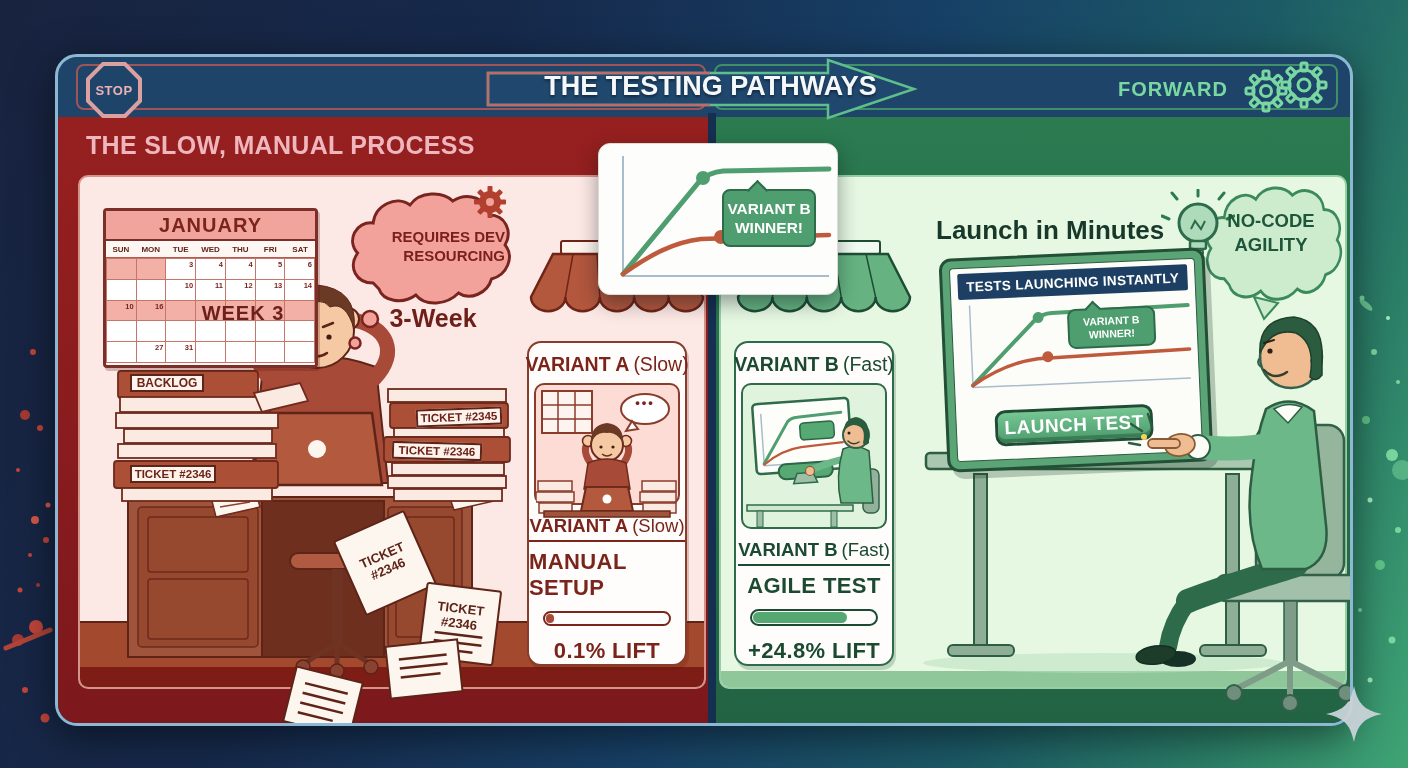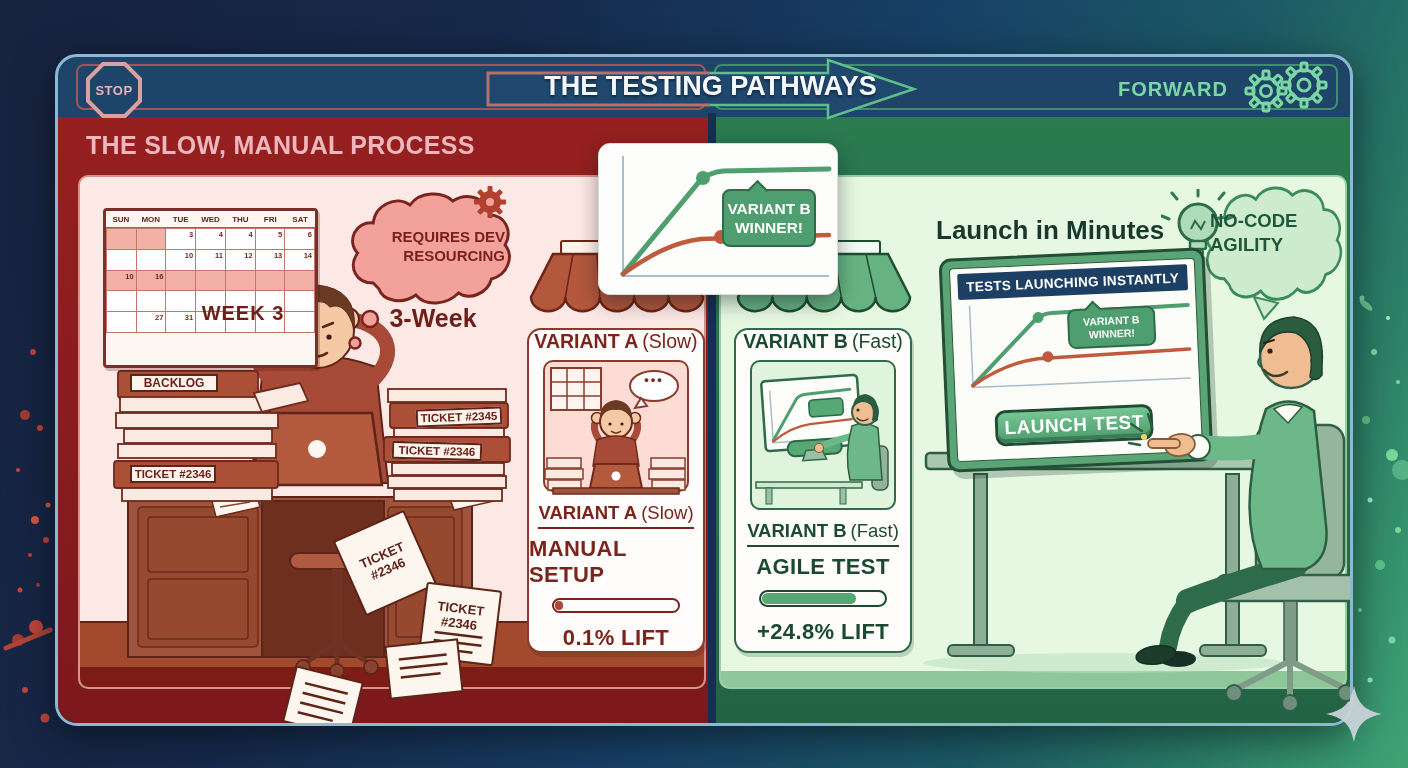--- a/index.html
+++ b/index.html
@@ -52,22 +52,22 @@
  justify-content:center;font-size:20px;font-weight:800;color:#6e1f1a;letter-spacing:1px}
 
 .cloud-text{position:absolute;left:297px;top:170px;width:150px;z-index:22;text-align:right;
  font-size:15px;font-weight:800;color:#7a1f1c;line-height:19px}
 .setup{position:absolute;left:295px;top:244px;width:160px;z-index:22;text-align:center;
  font-size:25px;font-weight:800;color:#6e1f1a;line-height:35px}
 .tag{position:absolute;z-index:22;background:#fdf3ec;border:2px solid #5e2418;display:flex;align-items:center;
  justify-content:center;font-weight:800;color:#6e2318;white-space:nowrap}
 .note-label{position:absolute;z-index:22;text-align:center;font-weight:800;color:#5e2418;font-size:13px;line-height:15px}
 
-.vcard{position:absolute;top:271px;width:178px;height:325px;z-index:30;background:#fffdfb;border-radius:14px;
- display:flex;flex-direction:column;align-items:center;padding-top:0}
+.vcard{position:absolute;top:284px;width:160px;height:325px;z-index:30;background:#fffdfb;border-radius:14px;
+ display:flex;flex-direction:column;align-items:center;padding-top:10px}
 .vcard-a{left:469px;border:2.5px solid #8a3c2c;color:#7a241c;box-shadow:2px 4px 0 rgba(90,20,10,.2)}
 .vcard-b{left:676px;border:2.5px solid #2e6b4a;color:#1b4a30;box-shadow:2px 4px 0 rgba(15,60,35,.2)}
 .vtitle{font-size:19.5px;white-space:nowrap}
 .vtitle b{font-weight:700}.vtitle span{font-weight:400;margin-left:4px}
 .vimg{position:relative;width:146px;height:150px;border-radius:10px;margin-top:7px}
 .vimg-a{background:#fcdcd5;border:2.5px solid #8a3c2c}
 .vimg-b{background:#e0f4dd;border:2.5px solid #2e6b4a}
 .vdots{position:absolute;left:84px;top:10px;width:50px;text-align:center;font-size:13px;font-weight:800;
  color:#7a241c;letter-spacing:2px}
 .vcap{margin-top:10px;font-size:18.5px;white-space:nowrap;padding-bottom:3px;border-bottom:2.5px solid currentColor}
@@ -96,21 +96,21 @@
 .m-badge{left:115px;top:45px;width:88px;height:40px;font-size:10.5px;line-height:13px}
 .m-badge::before{left:18px;top:-7px;width:10px;height:10px}
 .launch-btn{position:absolute;bottom:13px;left:50%;transform:translateX(-53%);width:158px;height:36px;
  background:linear-gradient(#76c694,#4d9c6d);border:3px solid #1e4d33;border-radius:10px;color:#fff;
  display:flex;align-items:center;justify-content:center;font-size:19px;font-weight:700;letter-spacing:.5px;
  box-shadow:inset 0 -4px 0 rgba(20,60,35,.35);cursor:pointer}
 .hand-svg{position:absolute;left:1040px;top:340px;width:215px;height:95px;z-index:26;pointer-events:none}
 
 .headline{position:absolute;left:878px;top:158px;z-index:22;font-size:26px;font-weight:800;color:#17382a;white-space:nowrap}
 .bulb-svg{position:absolute;left:1103px;top:132px;width:74px;height:84px;z-index:22}
-.rcloud-text{position:absolute;left:1152px;top:152px;width:122px;z-index:22;
+.rcloud-text{position:absolute;left:1152px;top:152px;width:122px;z-index:22;text-align:center;
  font-size:18.5px;font-weight:800;color:#1d5638;line-height:24px}
 .sparkle-svg{position:absolute;left:1322px;top:682px;width:64px;height:64px;z-index:6}
 .bgdecor{position:absolute;inset:0;z-index:0}
 </style>
 </head>
 <body>
 
 <div class="stage">
 
   <svg class="bgdecor" viewBox="0 0 1408 768">
@@ -309,20 +309,21 @@
         <circle cx="1212" cy="294" r="2.6" fill="#2a2018"></circle>
         <path d="M1206,286 l10,-3" stroke="#2a2018" stroke-width="2" stroke-linecap="round"></path>
         <path d="M1206,313 Q1216,324 1229,315" stroke="#33402e" stroke-width="2.5" fill="none" stroke-linecap="round"></path>
       </g>
 
       <use href="#cloudShape" transform="translate(1143,128) scale(0.83,1.02)" fill="#cdeccd" stroke="#3a8a5c" stroke-width="3"></use>
       <path d="M1196,240 l10,22 l14,-16 z" fill="#cdeccd" stroke="#3a8a5c" stroke-width="2"></path>
     </svg>
 
     <div class="cal">
+      <div class="cal-month">JANUARY</div>
       <div class="cal-days">
         <span>SUN</span>
         <span>MON</span>
         <span>TUE</span>
         <span>WED</span>
         <span>THU</span>
         <span>FRI</span>
         <span>SAT</span>
       </div>
       <div class="cal-grid">
@@ -362,21 +363,21 @@
           <div class="cc"></div>
           <div class="cc"></div>
       </div>
       <div class="cal-week">WEEK 3</div>
     </div>
 
     <div class="cloud-text">REQUIRES DEV RESOURCING</div>
     <div class="setup">
       <div>3-Week</div>
     </div>
-    <div class="tag" style="left:72px;top:317px;width:88px;height:18px;font-size:12px">BACKLOG</div>
+    <div class="tag" style="left:72px;top:317px;width:74px;height:18px;font-size:12px">BACKLOG</div>
     <div class="tag" style="left:72px;top:408px;width:86px;height:18px;font-size:11.5px">TICKET #2346</div>
     <div class="tag" style="left:358px;top:351px;width:86px;height:18px;font-size:11.5px;transform:rotate(-2deg)">TICKET #2345</div>
     <div class="tag" style="left:334px;top:385px;width:90px;height:18px;font-size:11.5px;transform:rotate(1.5deg)">TICKET #2346</div>
     <div class="note-label" style="left:290px;top:490px;width:74px;transform:rotate(-24deg)">
       <div>TICKET</div>
       <div>#2346</div>
     </div>
     <div class="note-label" style="left:365px;top:544px;width:74px;transform:rotate(7deg)">
       <div>TICKET</div>
       <div>#2346</div>

